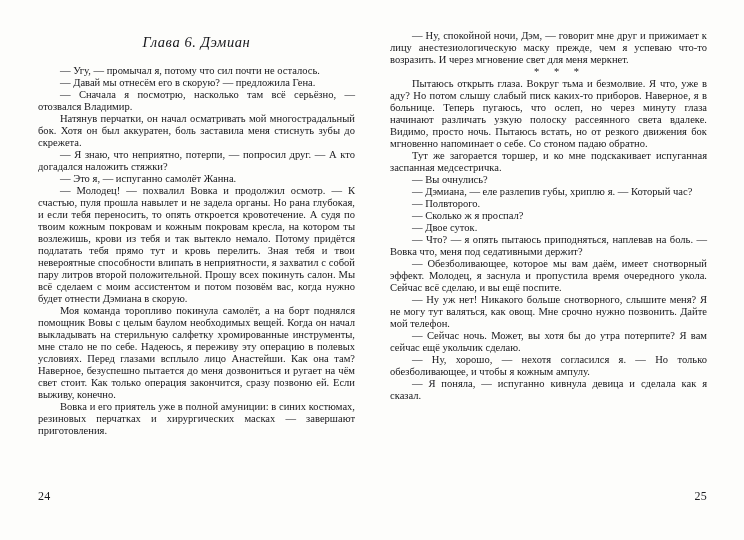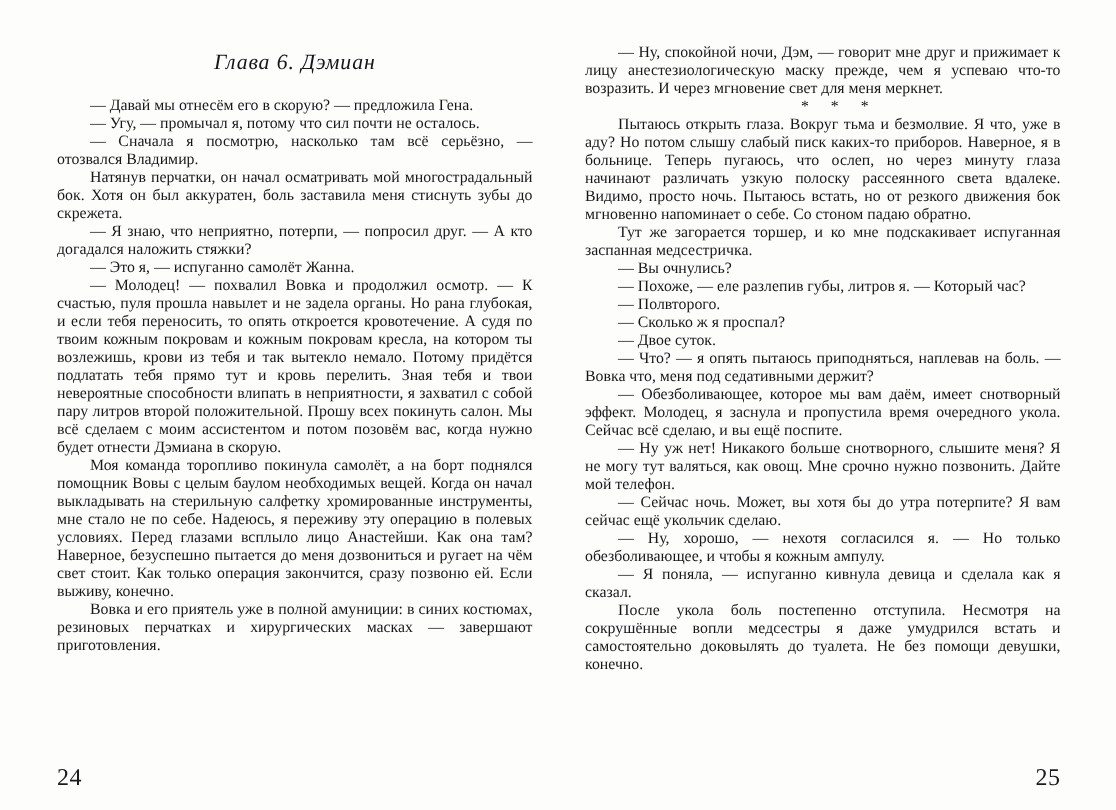--- a/index.html
+++ b/index.html
@@ -68,65 +68,64 @@
     text-align: center;
     letter-spacing: 6px;
     font-size: 10.5px;
     margin: 9px 0 9px 0;
     text-indent: 0;
     color: #17171b;
   }
 
   .folio {
     position: absolute;
-    bottom: 12px;
-    font-size: 16px;
+    bottom: 36px;
+    font-size: 12px;
     color: #1b1b1f;
     letter-spacing: 0.3px;
   }
 
   .folio-left  { left: 38px; }
   .folio-right { right: 37px; }
 </style>
 </head>
 <body>
 
 <div class="spread">
 
   <div class="page page-left">
     <h1 class="chapter-title">Глава 6. Дэмиан</h1>
     <div class="body-text">
+      <p>— Угу, — промычал я, потому что сил почти не осталось.</p>
       <p>— Давай мы отнесём его в скорую? — предложила Гена.</p>
-      <p>— Угу, — промычал я, потому что сил почти не осталось.</p>
       <p>— Сначала я посмотрю, насколько там всё серьёзно, — отозвался Владимир.</p>
       <p>Натянув перчатки, он начал осматривать мой многострадальный бок. Хотя он был аккуратен, боль заставила меня стиснуть зубы до скрежета.</p>
       <p>— Я знаю, что неприятно, потерпи, — попросил друг. — А кто догадался наложить стяжки?</p>
       <p>— Это я, — испуганно самолёт Жанна.</p>
       <p>— Молодец! — похвалил Вовка и продолжил осмотр. — К счастью, пуля прошла навылет и не задела органы. Но рана глубокая, и если тебя переносить, то опять откроется кровотечение. А судя по твоим кожным покровам и кожным покровам кресла, на котором ты возлежишь, крови из тебя и так вытекло немало. Потому придётся подлатать тебя прямо тут и кровь перелить. Зная тебя и твои невероятные способности влипать в неприятности, я захватил с собой пару литров второй положительной. Прошу всех покинуть салон. Мы всё сделаем с моим ассистентом и потом позовём вас, когда нужно будет отнести Дэмиана в скорую.</p>
       <p>Моя команда торопливо покинула самолёт, а на борт поднялся помощник Вовы с целым баулом необходимых вещей. Когда он начал выкладывать на стерильную салфетку хромированные инструменты, мне стало не по себе. Надеюсь, я переживу эту операцию в полевых условиях. Перед глазами всплыло лицо Анастейши. Как она там? Наверное, безуспешно пытается до меня дозвониться и ругает на чём свет стоит. Как только операция закончится, сразу позвоню ей. Если выживу, конечно.</p>
       <p>Вовка и его приятель уже в полной амуниции: в синих костюмах, резиновых перчатках и хирургических масках — завершают приготовления.</p>
     </div>
     <div class="folio folio-left">24</div>
   </div>
 
   <div class="page page-right">
     <div class="body-text">
       <p>— Ну, спокойной ночи, Дэм, — говорит мне друг и прижимает к лицу анестезиологическую маску прежде, чем я успеваю что-то возразить. И через мгновение свет для меня меркнет.</p>
       <p class="scene-break">* * *</p>
       <p>Пытаюсь открыть глаза. Вокруг тьма и безмолвие. Я что, уже в аду? Но потом слышу слабый писк каких-то приборов. Наверное, я в больнице. Теперь пугаюсь, что ослеп, но через минуту глаза начинают различать узкую полоску рассеянного света вдалеке. Видимо, просто ночь. Пытаюсь встать, но от резкого движения бок мгновенно напоминает о себе. Со стоном падаю обратно.</p>
       <p>Тут же загорается торшер, и ко мне подскакивает испуганная заспанная медсестричка.</p>
       <p>— Вы очнулись?</p>
-      <p>— Похоже, — еле разлепив губы, литров я. — Который час?</p>
+      <p>— Дэмиана, — еле разлепив губы, хриплю я. — Который час?</p>
       <p>— Полвторого.</p>
       <p>— Сколько ж я проспал?</p>
       <p>— Двое суток.</p>
       <p>— Что? — я опять пытаюсь приподняться, наплевав на боль. — Вовка что, меня под седативными держит?</p>
       <p>— Обезболивающее, которое мы вам даём, имеет снотворный эффект. Молодец, я заснула и пропустила время очередного укола. Сейчас всё сделаю, и вы ещё поспите.</p>
       <p>— Ну уж нет! Никакого больше снотворного, слышите меня? Я не могу тут валяться, как овощ. Мне срочно нужно позвонить. Дайте мой телефон.</p>
       <p>— Сейчас ночь. Может, вы хотя бы до утра потерпите? Я вам сейчас ещё укольчик сделаю.</p>
       <p>— Ну, хорошо, — нехотя согласился я. — Но только обезболивающее, и чтобы я кожным ампулу.</p>
       <p>— Я поняла, — испуганно кивнула девица и сделала как я сказал.</p>
-      <p>После укола боль постепенно отступила. Несмотря на сокрушённые вопли медсестры я даже умудрился встать и самостоятельно доковылять до туалета. Не без помощи девушки, конечно.</p>
     </div>
     <div class="folio folio-right">25</div>
   </div>
 
 </div>
 
 </body></html>

